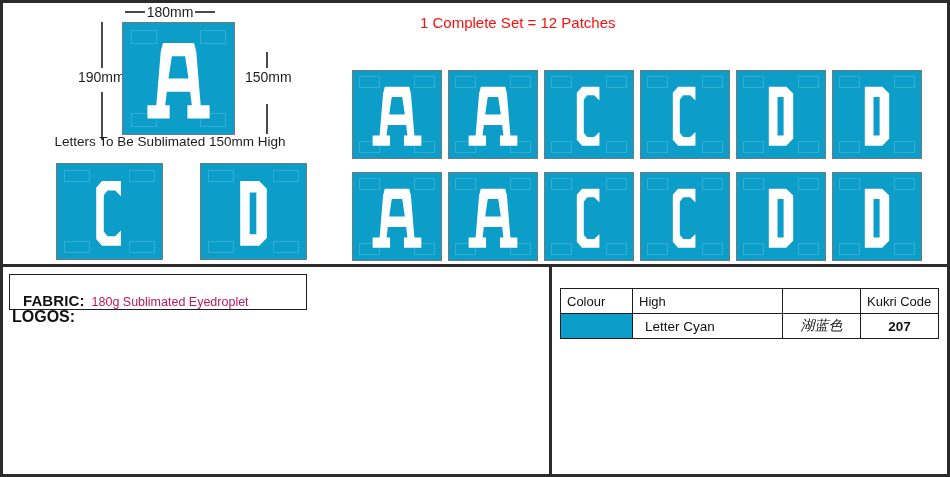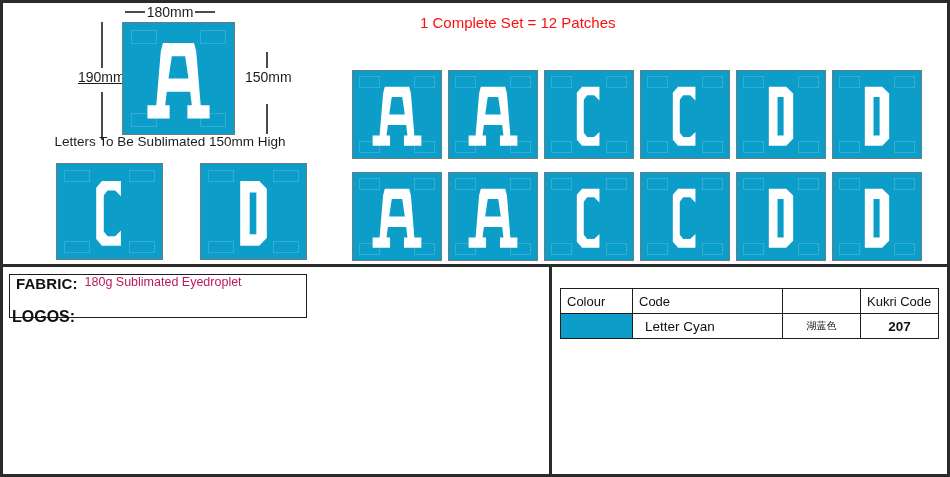--- a/index.html
+++ b/index.html
@@ -96,21 +96,20 @@
   .vline.right-b{ left: 266px; top: 104px; height: 30px; }
 
   .dim-label-left {
     position: absolute;
     left: 76px; top: 68px;
     font-size: 14px;
     color: #1d1d1d;
     background: #ffffff;
     padding: 1px 2px;
     white-space: nowrap;
-    text-decoration: underline;
   }
   .dim-label-right {
     position: absolute;
     left: 243px; top: 68px;
     font-size: 14px;
     color: #1d1d1d;
     background: #ffffff;
     padding: 1px 2px;
     white-space: nowrap;
   }
@@ -182,26 +181,26 @@
     width: 90px;
     height: 89px;
     flex: 0 0 auto;
   }
 
   
   .fabric-box {
     position: absolute;
     left: 9px; top: 274px;
     width: 298px;
-    height: 44px;
+    height: 36px;
     border: 1.5px solid #1d1d1d;
     box-sizing: border-box;
     display: flex;
-    align-items: flex-start;
-    padding-left: 6px;
+    align-items: flex-end;
+    padding-left: 13px;
     gap: 7px;
   }
   .fabric-key {
     font-size: 15px;
     font-weight: bold;
     color: #111111;
     letter-spacing: 0.1px;
   }
   .fabric-val {
     font-size: 12.5px;
@@ -239,21 +238,22 @@
   .colour-table col.c-name   { width: 150px; }
   .colour-table col.c-cn     { width: 78px; }
   .colour-table col.c-code   { width: 78px; }
 
   .colour-table td.swatch-cell {
     padding: 0;
     background: #0c9ec9;
   }
   .colour-table td.cn-cell {
     text-align: center;
-    font-size: 10px;
+    font-size: 14px;
+    font-style: italic;
   }
   .colour-table td.code-cell {
     text-align: center;
     font-weight: bold;
     font-size: 13.5px;
   }
   .colour-table td.name-cell {
     font-size: 13.5px;
     padding-left: 12px;
   }
@@ -448,21 +448,21 @@
   <table class="colour-table">
     <colgroup>
       <col class="c-swatch">
         <col class="c-name">
         <col class="c-cn">
         <col class="c-code">
     </colgroup>
     <thead>
       <tr>
         <th>Colour</th>
-        <th>Code</th>
+        <th>High</th>
         <th></th>
         <th>Kukri Code</th>
       </tr>
     </thead>
     <tbody>
         <tr>
           <td class="swatch-cell" style="background: rgb(12, 158, 201);"></td>
           <td class="name-cell">Letter Cyan</td>
           <td class="cn-cell">湖蓝色</td>
           <td class="code-cell">207</td>

